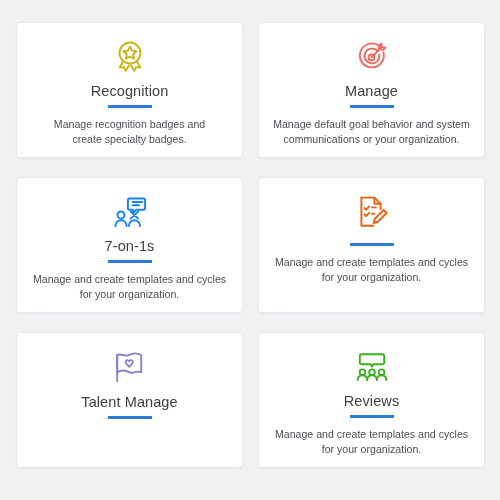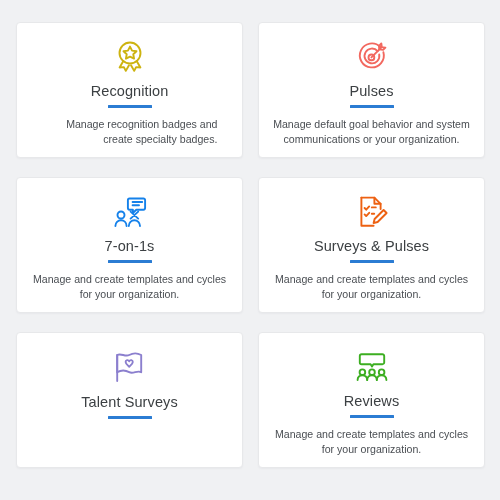--- a/index.html
+++ b/index.html
@@ -65,21 +65,20 @@
   }
   .card-desc {
     font-size: 10.6px;
     line-height: 15px;
     color: #4a4e53;
     margin: 0;
     max-width: 196px;
   }
   .card-desc.narrow {
     max-width: 176px;
-    text-align: right;
   }
   .card-desc.wide {
     max-width: 210px;
   }
 </style>
 </head>
 <body>
 
 <div id="grid">
 
@@ -100,21 +99,21 @@
   <div class="card">
     <div class="icon-wrap">
       <svg width="34" height="36" viewBox="0 0 34 36" fill="none" stroke="#f2685f" stroke-width="1.9" stroke-linecap="round" stroke-linejoin="round">
         <path d="M25.4 8.0a12 12 0 1 0 3.0 5.2"></path>
         <path d="M22.6 12.2a7.4 7.4 0 1 0 1.6 3.3"></path>
         <circle cx="16.4" cy="18.4" r="2.9"></circle>
         <path d="M16.4 18.4l9.8-9.8"></path>
         <path d="M24.0 6.8l2.3-2.3 0.5 3.6 3.6 0.5-2.3 2.3-3.9-0.5z"></path>
       </svg>
     </div>
-    <div class="card-title">Pulses</div>
+    <div class="card-title">Manage</div>
     <div class="title-rule"></div>
     <div class="card-desc wide">Manage default goal behavior and system communications or your organization.</div>
   </div>
 
   <div class="card">
     <div class="icon-wrap">
       <svg width="36" height="34" viewBox="0 0 36 34" fill="none" stroke="#1581ea" stroke-width="1.9" stroke-linecap="round" stroke-linejoin="round">
         <path d="M17.5 3.5h14.0a1.6 1.6 0 0 1 1.6 1.6v8.0a1.6 1.6 0 0 1-1.6 1.6h-7.2l-3.4 3.3v-3.3h-3.4a1.6 1.6 0 0 1-1.6-1.6v-8.0a1.6 1.6 0 0 1 1.6-1.6z"></path>
         <path d="M20.6 7.0h9.6M20.6 10.2h6.4"></path>
         <circle cx="9.0" cy="20.0" r="3.5"></circle>
@@ -133,34 +132,33 @@
       <svg width="34" height="36" viewBox="0 0 34 36" fill="none" stroke="#ed6112" stroke-width="1.9" stroke-linecap="round" stroke-linejoin="round">
         <path d="M6.4 3.6h13.0l6.2 6.2v5.2"></path>
         <path d="M6.4 3.6v28.2h12.2"></path>
         <path d="M19.4 3.6v6.2h6.2"></path>
         <path d="M9.6 14.0l1.6 1.7 3.0-3.3"></path>
         <path d="M9.6 20.4l1.6 1.7 3.0-3.3"></path>
         <path d="M16.8 13.4h4.0M16.8 19.8h2.4"></path>
         <path d="M28.6 16.0l3.0 3.0-9.0 9.0-4.0 1.0 1.0-4.0z"></path>
       </svg>
     </div>
-    <div class="card-title">Surveys &amp; Pulses</div>
     <div class="title-rule"></div>
     <div class="card-desc">Manage and create templates and cycles for your organization.</div>
   </div>
 
   <div class="card">
     <div class="icon-wrap">
       <svg width="36" height="32" viewBox="0 0 36 32" fill="none" stroke="#8b7fce" stroke-width="1.9" stroke-linecap="round" stroke-linejoin="round">
         <path d="M5.2 4.0v26.0"></path>
         <path d="M5.2 4.0c4.0-2.2 8.0 2.2 12.0 0s8.0-2.2 12.0 0v17.2c-4.0-2.2-8.0 2.2-12.0 0s-8.0-2.2-12.0 0z"></path>
         <path d="M17.2 10.2c-1.0-1.7-3.6-1.3-3.6 0.9 0 2.0 2.4 3.6 3.6 4.6 1.2-1.0 3.6-2.6 3.6-4.6 0-2.2-2.6-2.6-3.6-0.9z"></path>
       </svg>
     </div>
-    <div class="card-title">Talent Surveys</div>
+    <div class="card-title">Talent Manage</div>
     <div class="title-rule"></div>
   </div>
 
   <div class="card">
     <div class="icon-wrap">
       <svg width="36" height="32" viewBox="0 0 36 32" fill="none" stroke="#3cae21" stroke-width="1.9" stroke-linecap="round" stroke-linejoin="round">
         <path d="M7.6 3.2h20.8a1.8 1.8 0 0 1 1.8 1.8v6.4a1.8 1.8 0 0 1-1.8 1.8h-9.0l-1.4 2.4-1.4-2.4h-9.0a1.8 1.8 0 0 1-1.8-1.8v-6.4a1.8 1.8 0 0 1 1.8-1.8z"></path>
         <circle cx="8.4" cy="21.2" r="2.8"></circle>
         <path d="M3.6 29.0c0-2.8 2.1-4.8 4.8-4.8s4.8 2.0 4.8 4.8"></path>
         <circle cx="18.0" cy="21.2" r="2.8"></circle>

